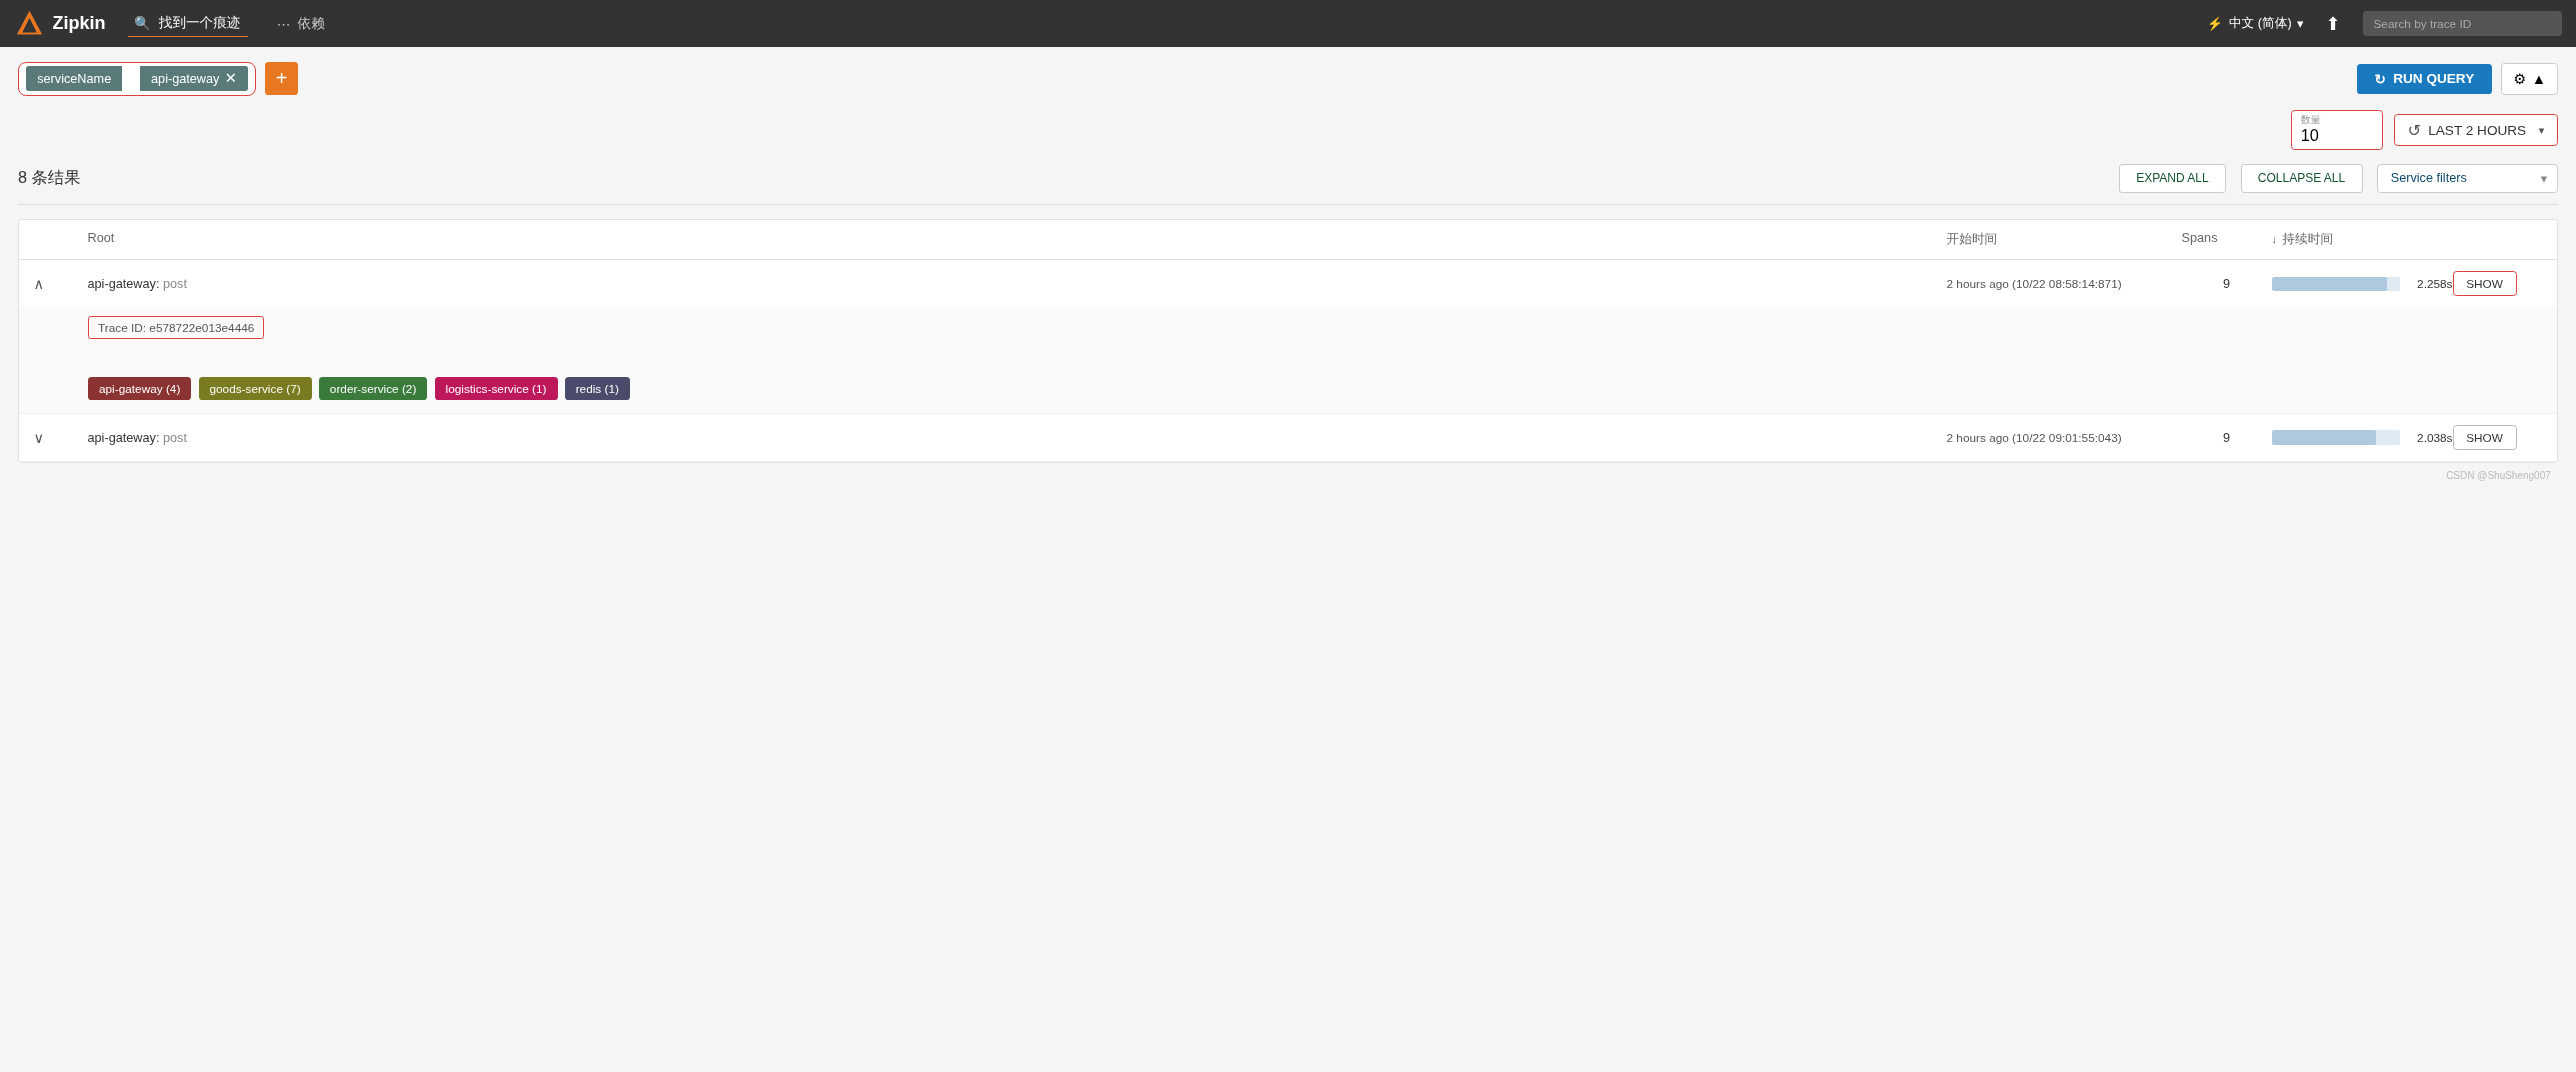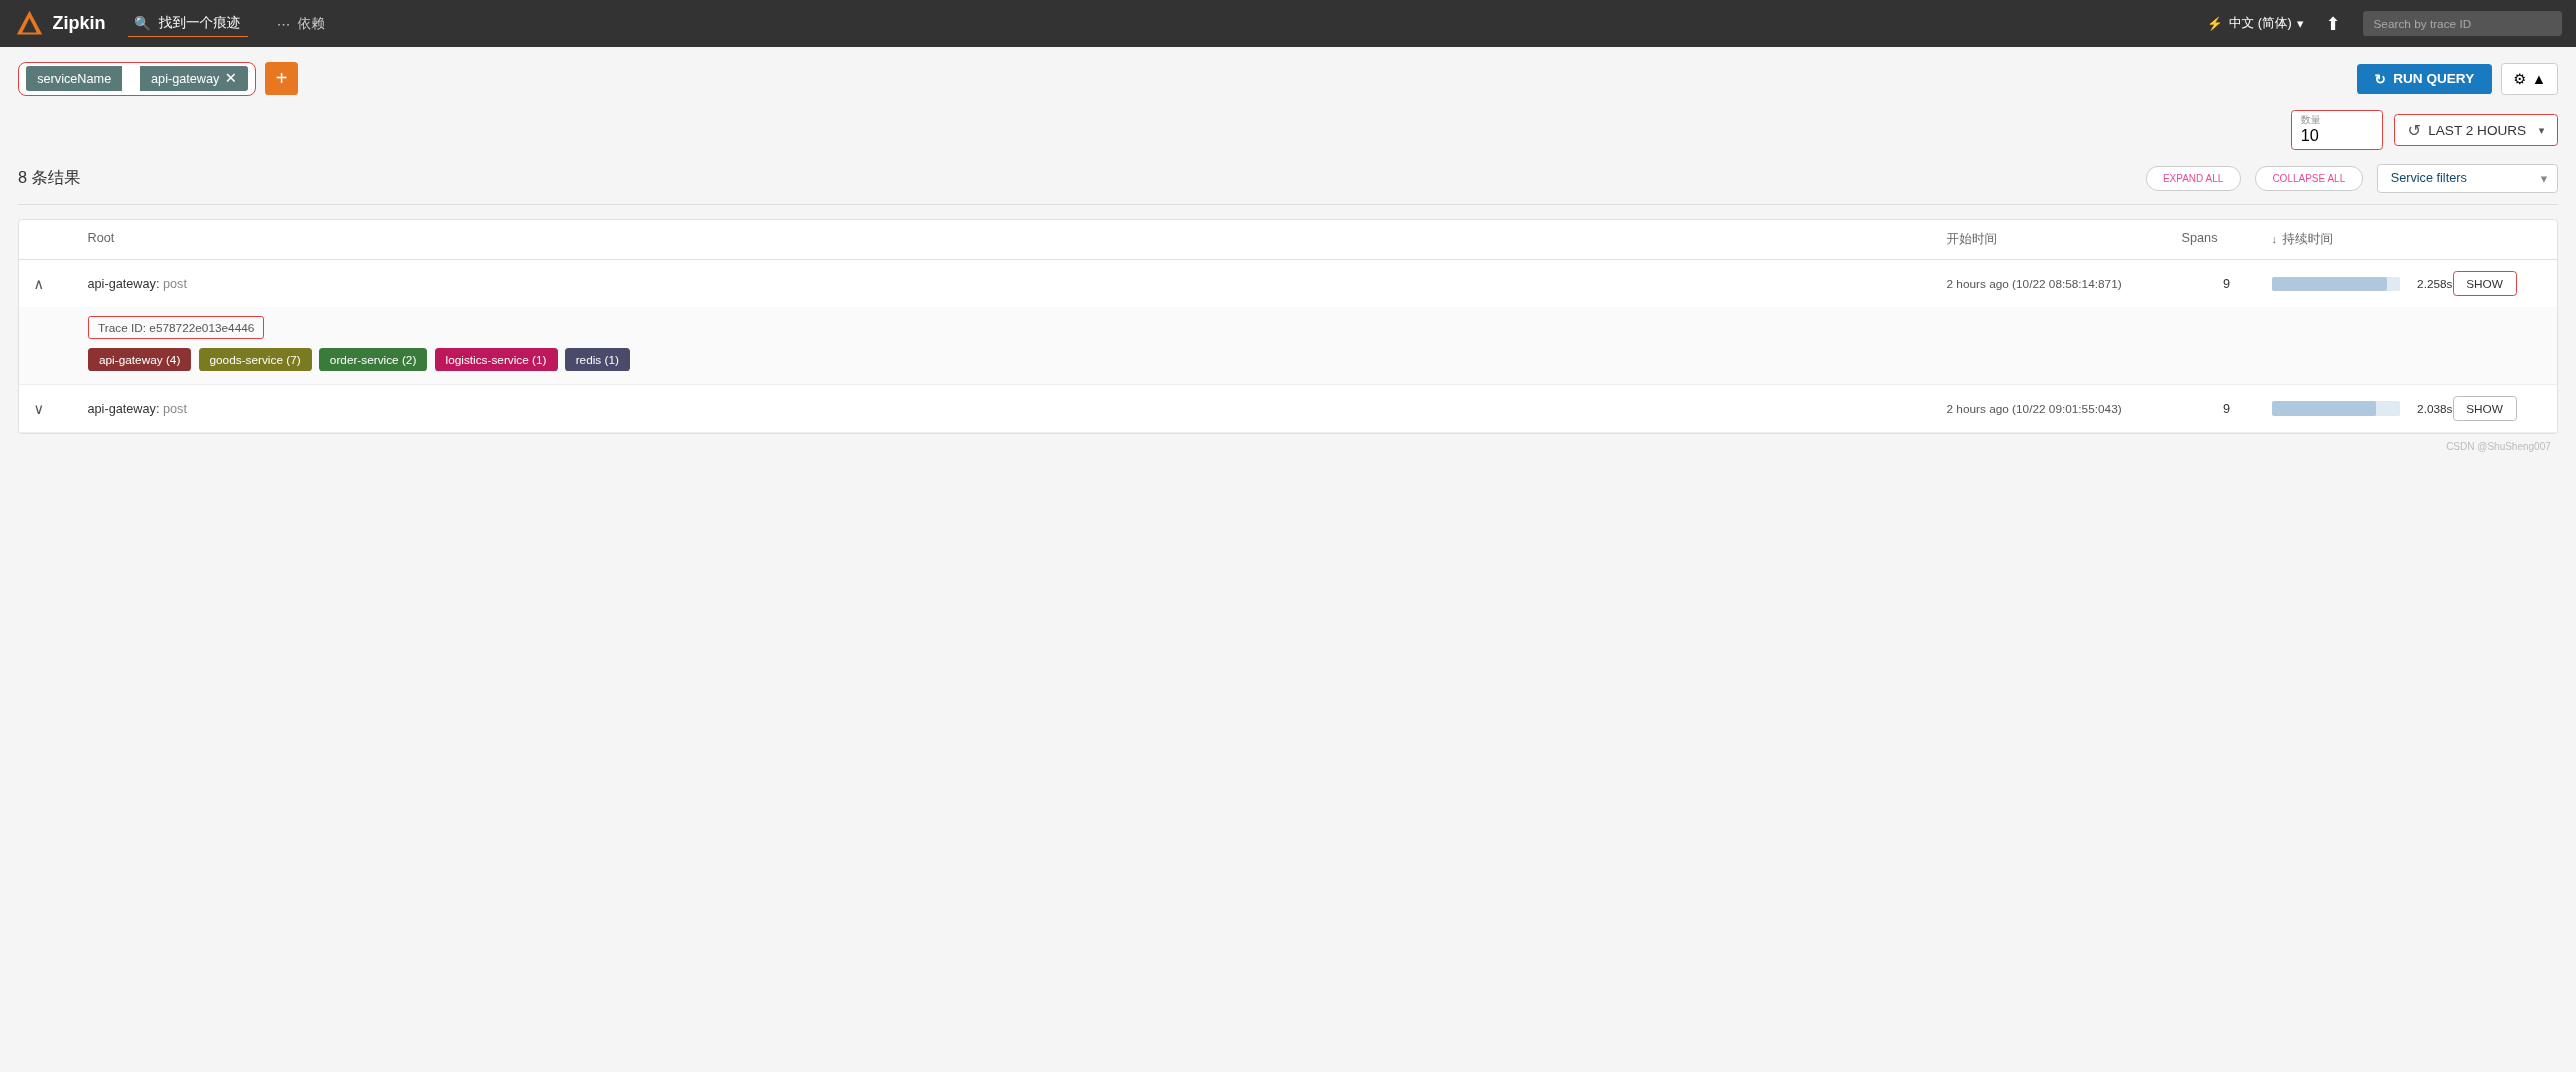--- a/index.html
+++ b/index.html
@@ -213,25 +213,25 @@
     }
     .results-count {
       font-size: 16.3px;
       font-weight: 500;
       flex: 1;
     }
     .expand-btn, .collapse-btn {
       background: #fff;
       border: 0.9px solid #ccc;
       padding: 6.3px 16.3px;
-      border-radius: 12px;
-      cursor: pointer;
-      font-size: 10px;
+      border-radius: 3px;
+      cursor: pointer;
+      font-size: 12px;
       font-weight: 500;
-      color: #ec4899;
+      color: #14532d;
     }
     .service-filter-wrap {
       position: relative;
     }
     .service-filter-select {
       border: 0.9px solid #ccc;
       border-radius: 3.6px;
       background: #fff;
       padding: 6.3px 33px 6.3px 12.7px;
       font-size: 12.7px;
@@ -350,20 +350,21 @@
       padding: 3.6px 9px;
       border-radius: 2.7px;
       font-size: 11.8px;
       color: #555;
       margin-bottom: 9px;
     }
     .service-tags {
       display: flex;
       gap: 7.2px;
       flex-wrap: wrap;
+      margin-top: 29px;
     }
     .service-tag {
       color: #fff;
       padding: 4.5px 11px;
       border-radius: 3.6px;
       font-size: 11.8px;
     }
 
     
     .sort-icon { font-size: 11px; margin-right: 1.8px; }

